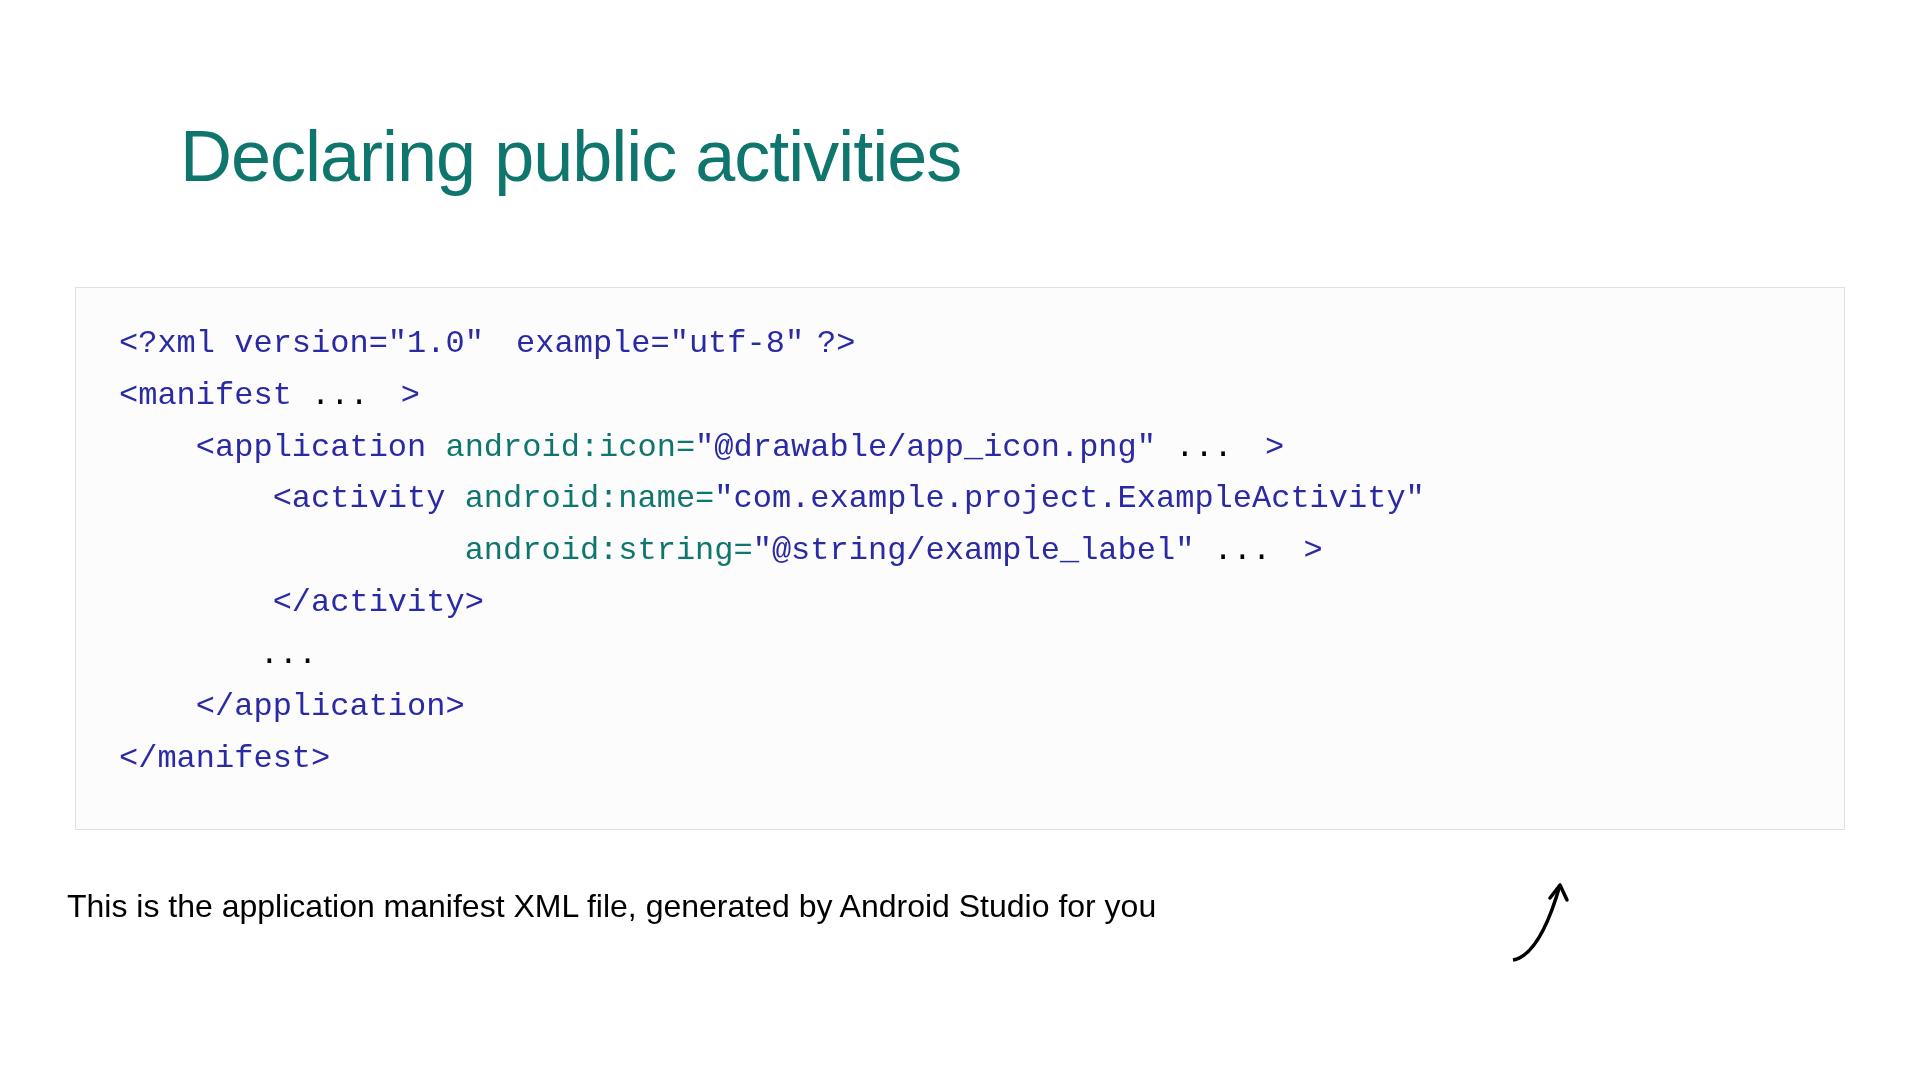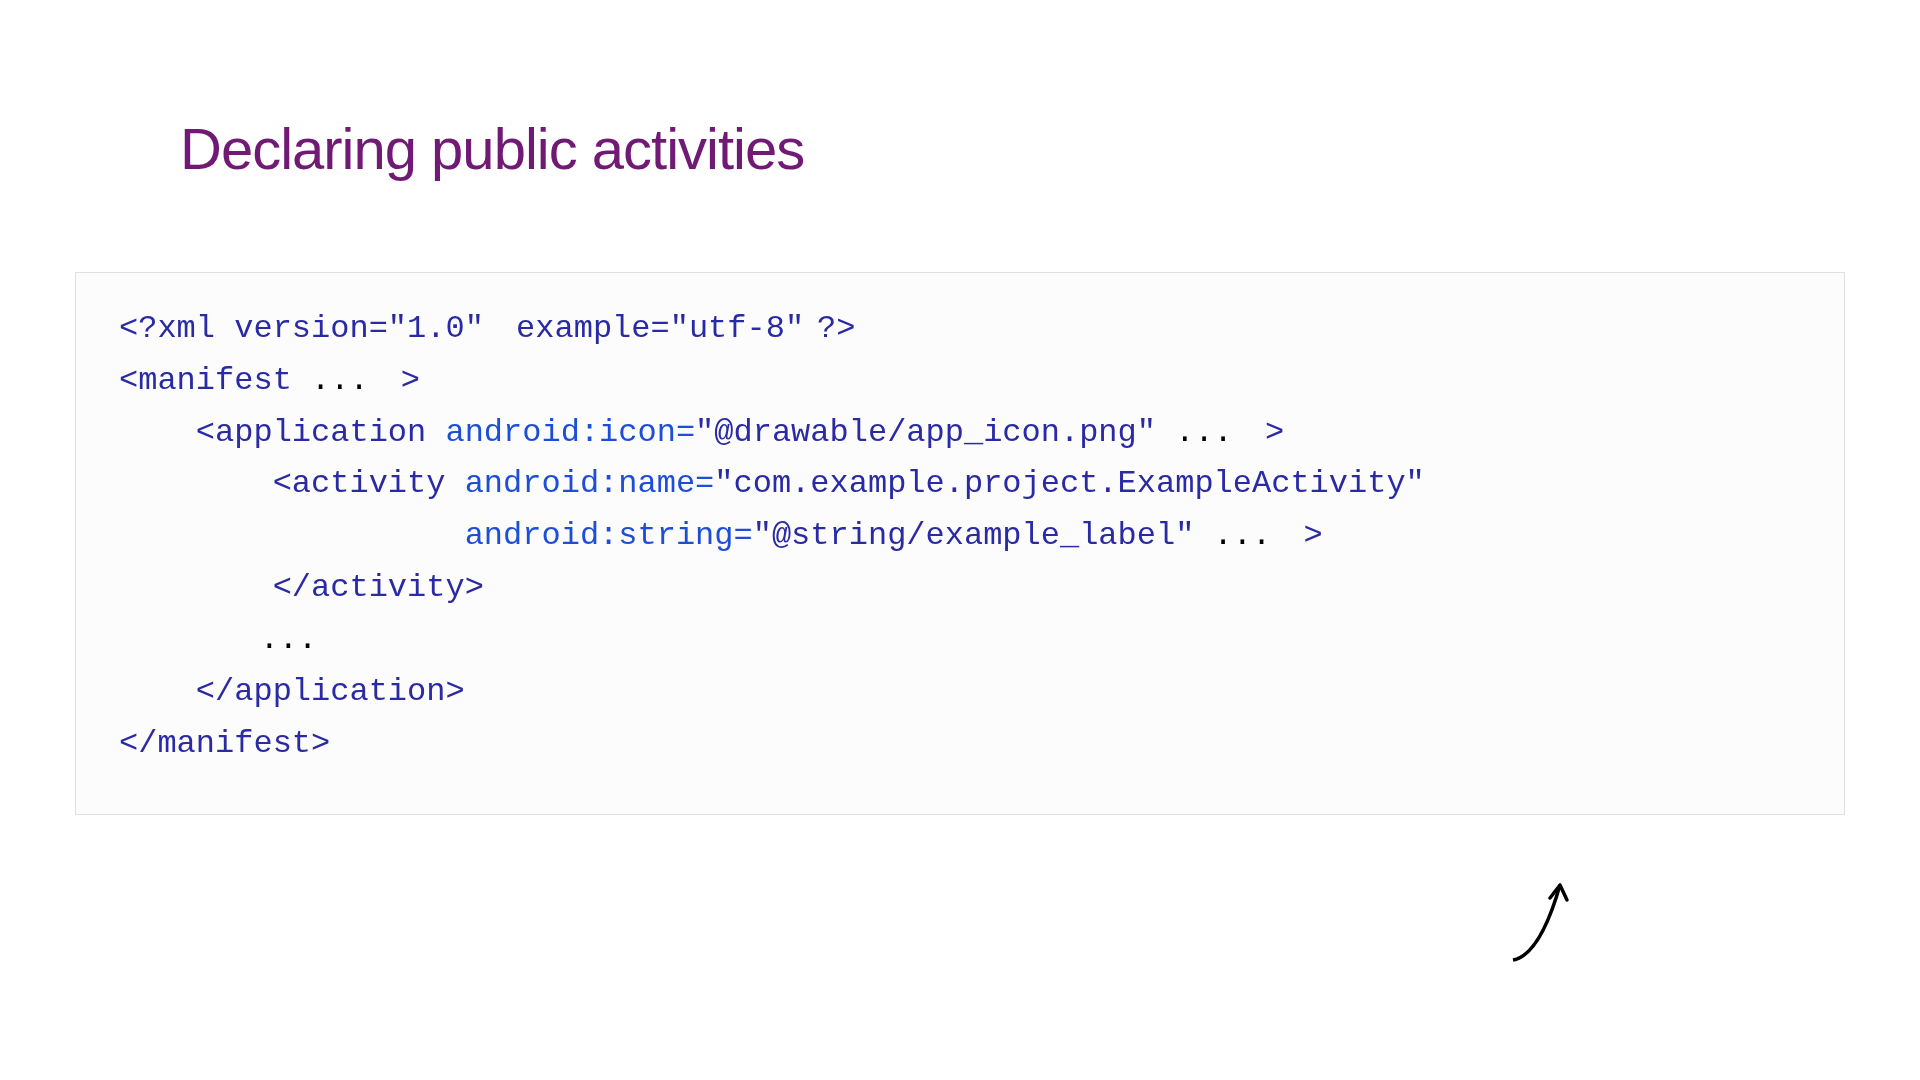--- a/index.html
+++ b/index.html
@@ -14,42 +14,42 @@
       font-family: Arial, Helvetica, sans-serif;
       overflow: hidden;
       position: relative;
     }
     .slide {
       width: 100%;
       height: 100%;
       padding: 0;
     }
     .title {
-      font-size: 58px;
+      font-size: 72px;
       font-weight: 400;
-      color: #701a75;
+      color: #0f766e;
       margin-left: 180px;
       margin-top: 115px;
       letter-spacing: -1px;
     }
     .code-box {
       margin: 90px 75px 0 75px;
       padding: 30px 30px 45px 30px;
       background: #fcfcfc;
       border: 1px solid #e0e0e0;
     }
     .code {
       font-family: 'Consolas', 'Monaco', 'Courier New', monospace;
       font-size: 32px;
       line-height: 1.62;
       white-space: pre;
       color: #000000;
     }
     .tag { color: #2a2aa5; margin-left: 13px; }
-    .attr { color: #1d4ed8; }
+    .attr { color: #0f766e; }
     .val { color: #2a2aa5; }
     .caption {
       font-size: 32px;
       color: #000000;
       margin-left: 67px;
       margin-top: 58px;
       font-weight: 400;
     }
     .arrow {
       position: absolute;
@@ -70,18 +70,19 @@
 <span class="tag">&lt;manifest</span><span> ... </span><span class="tag">&gt;</span>
 <span class="tag">    &lt;application</span><span class="attr"> android:icon=</span><span class="val">"@drawable/app_icon.png"</span><span> ... </span><span class="tag">&gt;</span>
 <span class="tag">        &lt;activity</span><span class="attr"> android:name=</span><span class="val">"com.example.project.ExampleActivity"</span>
 <span class="tag">                 </span><span class="attr"> android:string=</span><span class="val">"@string/example_label"</span><span> ... </span><span class="tag">&gt;</span>
 <span class="tag">        &lt;/activity&gt;</span>
 <span>        ...</span>
 <span class="tag">    &lt;/application&gt;</span>
 <span class="tag">&lt;/manifest&gt;</span></div>
   </div>
 
+  <p class="caption">This is the application manifest XML file, generated by Android Studio for you</p>
 
   <svg class="arrow" viewBox="0 0 70 95">
     <path d="M 8 90 Q 35 85 55 15" stroke="#000000" stroke-width="3.5" fill="none"></path>
     <path d="M 55 15 L 45 28 M 55 15 L 62 30" stroke="#000000" stroke-width="3.5" fill="none" stroke-linecap="round"></path>
   </svg>
 </div>
 
 </body></html>

